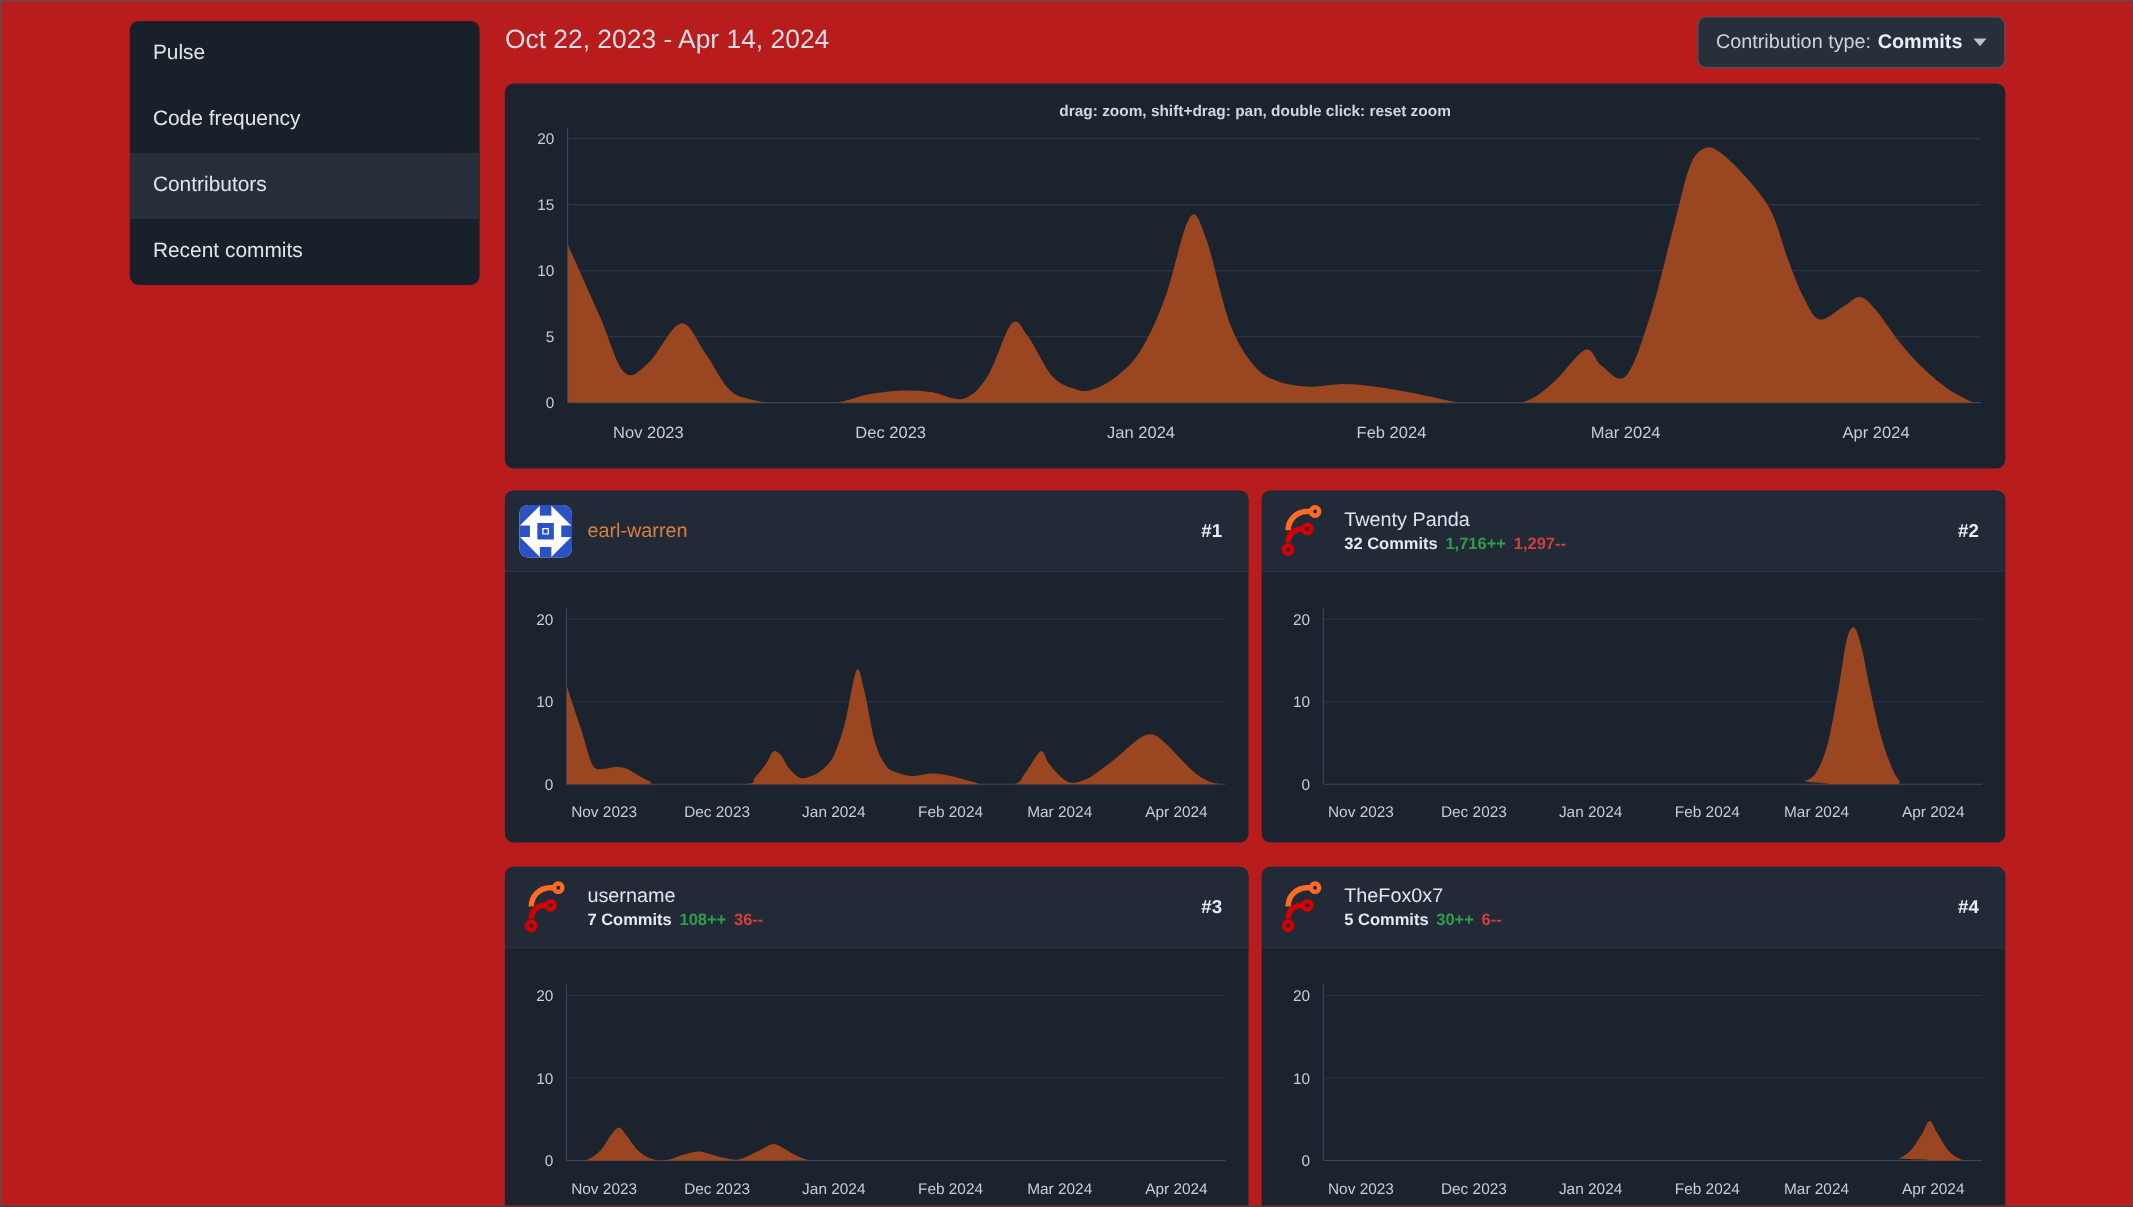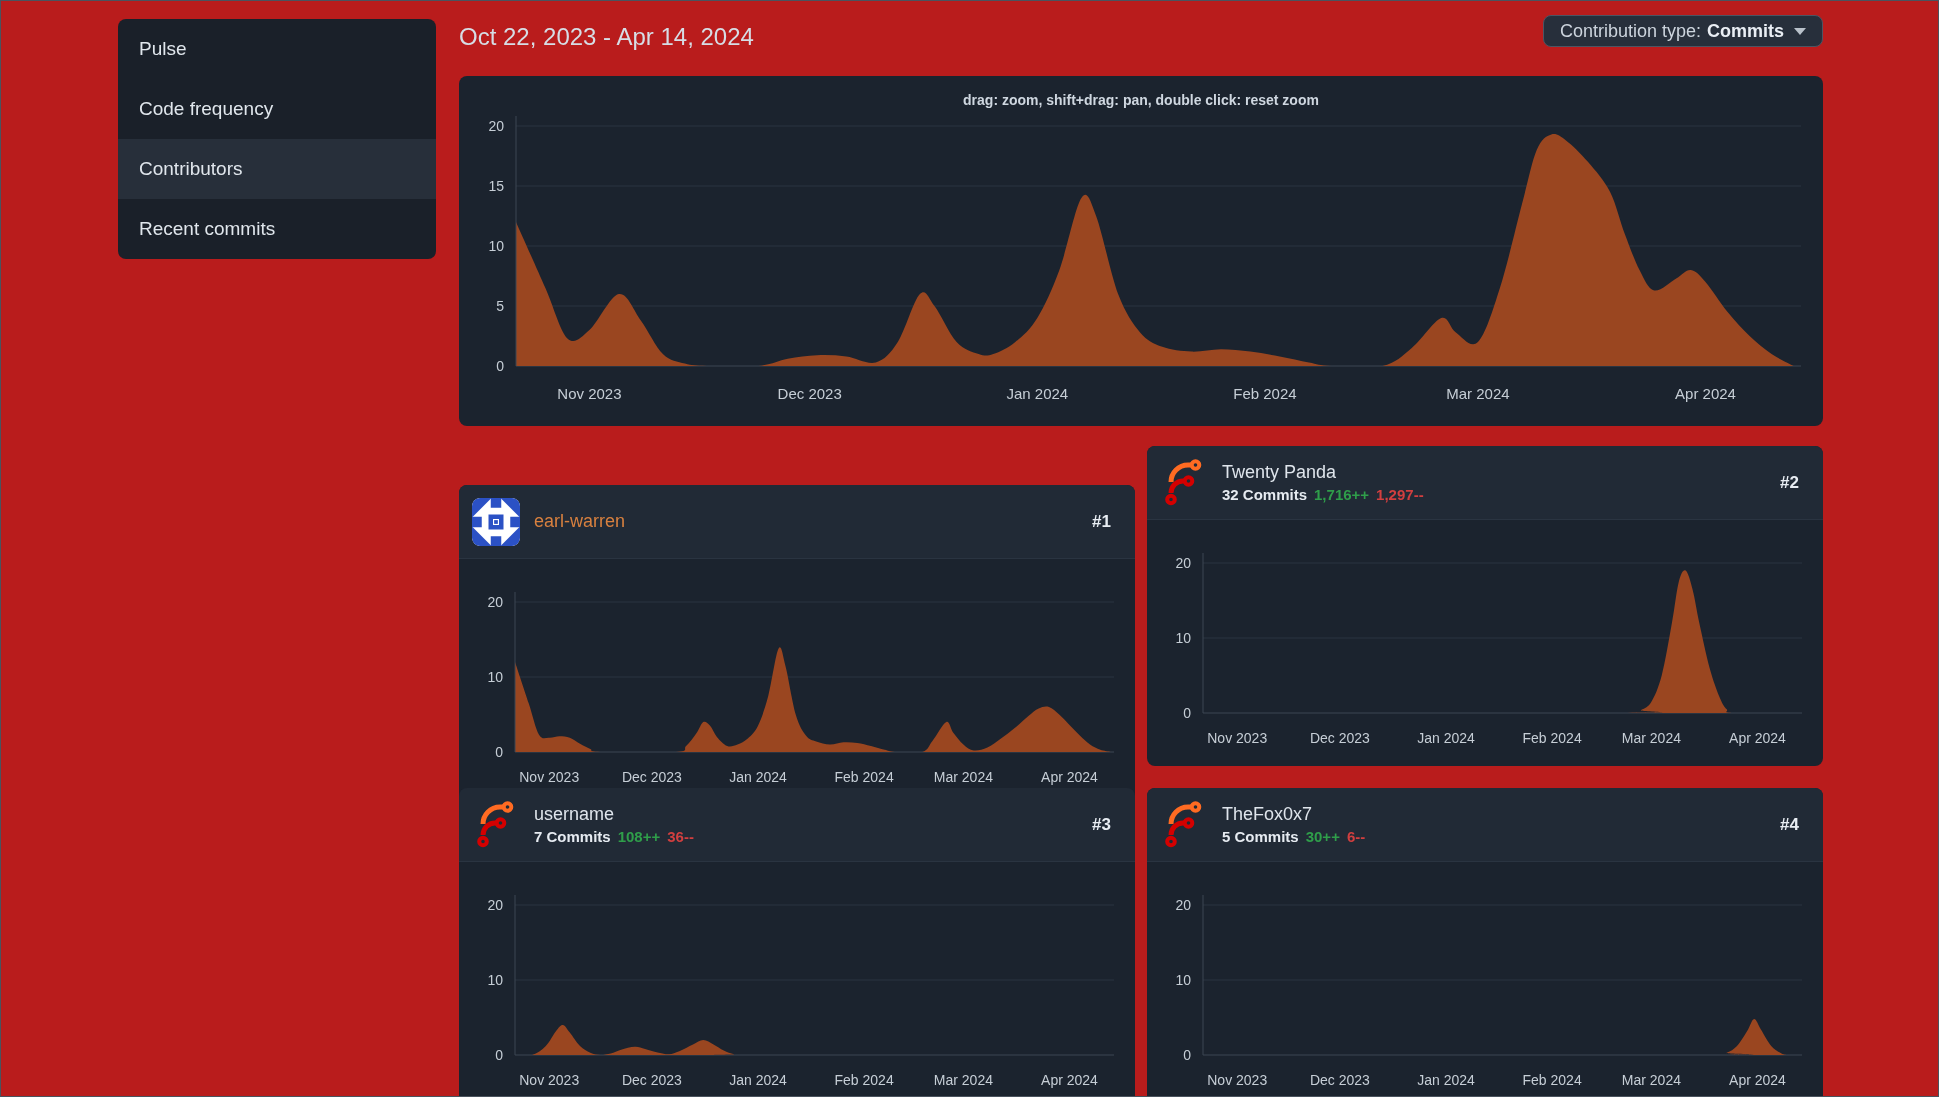--- a/index.html
+++ b/index.html
@@ -10,40 +10,40 @@
     -webkit-font-smoothing:antialiased;
   }
   
   .sidebar{position:absolute;left:117px;top:18px;width:318px;background:#1a2029;border-radius:8px;overflow:hidden;}
   .menu-item{height:60px;line-height:60px;padding-left:21px;font-size:19px;color:#e0e6ec;cursor:pointer;}
   .menu-item.active{background:#272f3a;}
   
   .content{position:absolute;left:458px;top:0;width:1364px;height:1097px;}
   .date-range{position:absolute;left:0;top:22px;margin:0;font-size:24px;font-weight:400;color:#d6dde5;}
   .contrib-btn{
-    position:absolute;top:14px;right:0;height:32px;display:flex;align-items:center;gap:6px;
+    position:absolute;top:14px;right:0;height:47px;display:flex;align-items:center;gap:6px;
     background:#272f3b;border:1px solid #4c5563;border-radius:8px;padding:0 16px;
     color:#ccd4dd;font-size:18px;font-family:inherit;cursor:pointer;
   }
   .contrib-btn b{color:#e9eef4;font-weight:700;}
   .caret{width:0;height:0;border-left:6px solid transparent;border-right:6px solid transparent;border-top:7px solid #b9c1ca;margin-left:4px;}
   
   .main-panel{position:absolute;left:0;top:75px;width:1364px;height:350px;background:#1b232e;border-radius:8px;}
   .hint{position:absolute;top:16px;left:0;width:100%;text-align:center;font-size:14px;font-weight:700;color:#cfd7e0;}
   .chart{position:absolute;}
   .chart-main{left:0;top:0;width:1364px;height:350px;}
   .chart svg{position:absolute;left:0;top:0;}
   .ylab,.xlab{position:absolute;font-size:14px;color:#c6ced6;line-height:20px;}
   .ylab{text-align:right;height:20px;}
   .xlab{width:100px;text-align:center;font-size:15px;}
   .chart-card .xlab{font-size:14px;}
   
   .cards{position:absolute;left:0;top:445px;width:1364px;height:700px;}
   .card{position:absolute;width:676px;height:320px;background:#1b232e;border-radius:8px;overflow:hidden;}
-  #card1{left:0;top:0;margin-top:39px;} #card2{left:688px;top:0;} #card3{left:0;top:342px;} #card4{left:688px;top:342px;}
+  #card1{left:0;top:0;} #card2{left:688px;top:0;} #card3{left:0;top:342px;} #card4{left:688px;top:342px;}
   .card-head{height:74px;background:#212a36;border-bottom:1px solid #2a3441;display:flex;align-items:center;padding:0 24px 0 13px;box-sizing:border-box;}
   .avatar{width:48px;height:48px;border-radius:8px;flex:none;}
   .who{margin-left:14px;flex:1;min-width:0;}
   .name{font-size:18px;color:#dfe5ec;line-height:1.2;}
   .name.link{color:#d8803f;cursor:pointer;}
   .stats{font-size:15px;font-weight:700;color:#e6ebf1;margin-top:3px;}
   .stats .add{color:#2f9e4a;margin-left:7px;}
   .stats .del{color:#d23f3f;margin-left:7px;}
   .rank{font-size:17px;font-weight:700;color:#e8edf3;}
   .chart-card{left:0;top:74px;width:676px;height:246px;}

